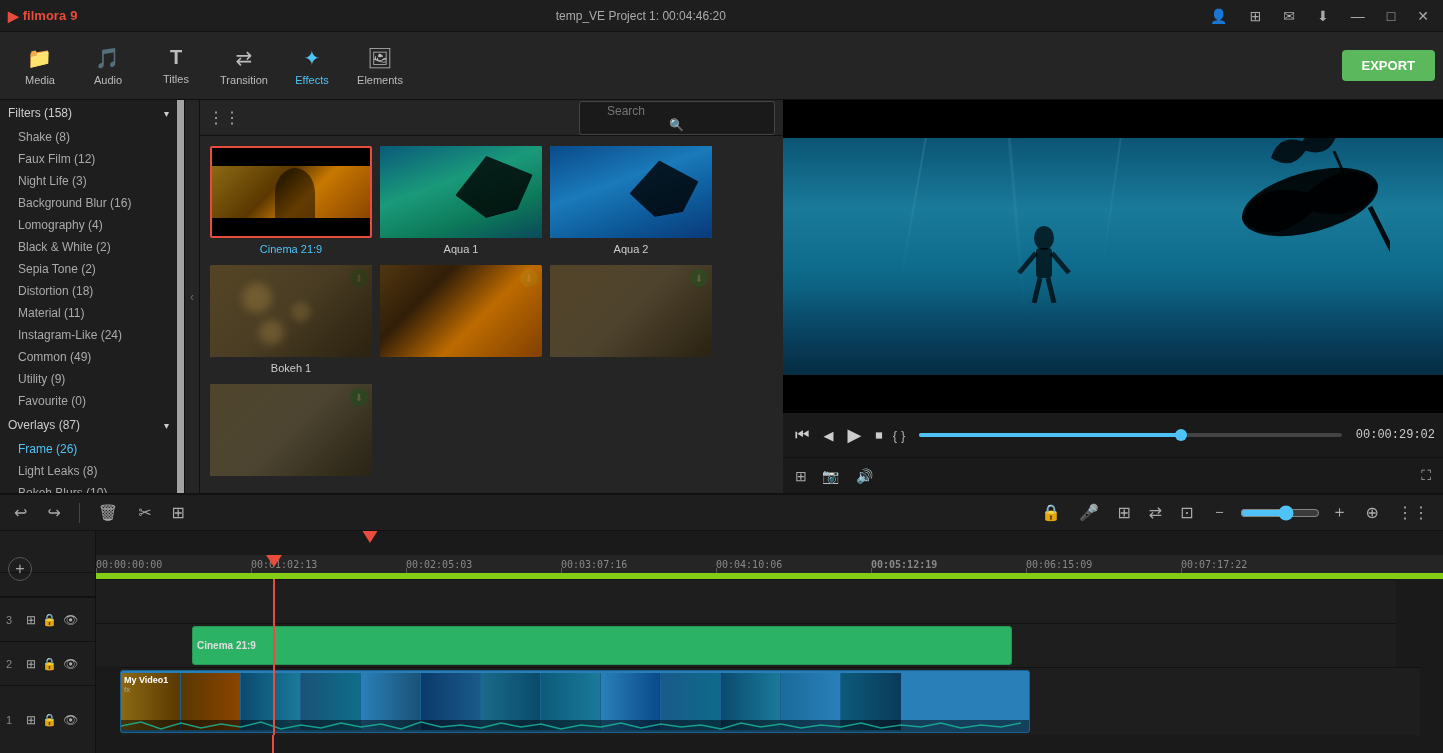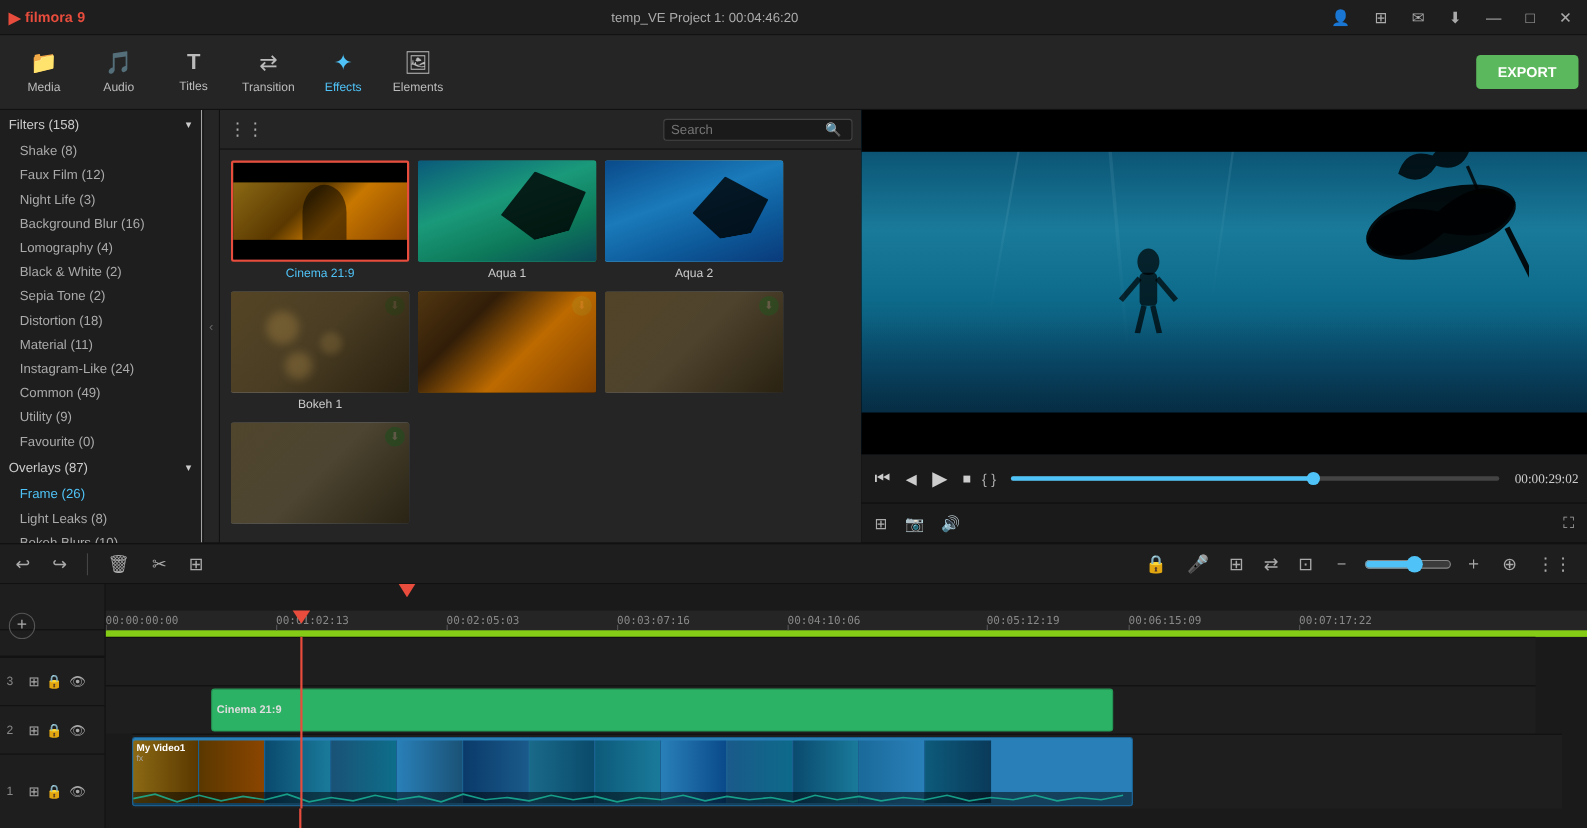--- a/index.html
+++ b/index.html
@@ -20,34 +20,34 @@
     #toolbar { display: flex; align-items: center; background: #252525; height: 68px; border-bottom: 1px solid #111; padding: 0 8px; gap: 4px; }
     .tool-btn { display: flex; flex-direction: column; align-items: center; justify-content: center; width: 64px; height: 60px; cursor: pointer; color: #bbb; font-size: 11px; gap: 4px; border-radius: 4px; }
     .tool-btn.active { color: #4fc3f7; }
     .tool-btn .icon { font-size: 20px; }
     #export-btn { margin-left: auto; background: #5cb85c; color: #fff; border: none; padding: 8px 20px; border-radius: 4px; font-size: 13px; font-weight: bold; cursor: pointer; }
 
     
     #main { display: flex; height: calc(753px - 32px - 68px - 260px); }
 
     
-    #left-panel { width: 184px; background: #1e1e1e; border-right: 2px solid #a3a3a3; overflow-y: auto; flex-shrink: 0; }
+    #left-panel { width: 184px; background: #1e1e1e; border-right: 7px solid #a3a3a3; overflow-y: auto; flex-shrink: 0; }
     #left-panel::-webkit-scrollbar { width: 4px; }
     #left-panel::-webkit-scrollbar-thumb { background: #444; }
     .filter-group-header { display: flex; align-items: center; justify-content: space-between; padding: 6px 8px; color: #ccc; font-size: 12px; cursor: pointer; }
     .filter-item { padding: 4px 12px; color: #aaa; font-size: 12px; cursor: pointer; white-space: nowrap; overflow: hidden; text-overflow: ellipsis; }
     .filter-item.active { color: #4fc3f7; }
     .filter-item.sub { padding-left: 18px; }
     .collapse-arrow { font-size: 10px; }
 
     
     #center-panel { flex: 1; background: #252525; display: flex; flex-direction: column; overflow: hidden; }
     #effects-toolbar { display: flex; align-items: center; justify-content: space-between; padding: 6px 8px; border-bottom: 1px solid #111; height: 36px; }
     #grid-icon { color: #aaa; font-size: 16px; cursor: pointer; }
-    #search-box { display: flex; align-items: center; background: #1a1a1a; border: 1px solid #444; border-radius: 3px; padding: 2px 6px; width: 172px; }
+    #search-box { display: flex; align-items: center; background: #1a1a1a; border: 1px solid #444; border-radius: 3px; padding: 2px 6px; width: 196px; flex-direction: column; }
     #search-box input { background: none; border: none; outline: none; color: #ccc; font-size: 12px; width: 140px; }
     #search-icon { color: #aaa; font-size: 12px; }
     #effects-grid { display: flex; flex-wrap: wrap; gap: 8px; padding: 10px; overflow-y: auto; flex: 1; }
     #effects-grid::-webkit-scrollbar { width: 6px; }
     #effects-grid::-webkit-scrollbar-thumb { background: #444; }
     .effect-item { width: 162px; cursor: pointer; }
     .effect-thumb { width: 162px; height: 92px; background: #333; border-radius: 2px; position: relative; overflow: hidden; }
     .effect-thumb.selected { border: 2px solid #e74c3c; }
     .effect-thumb .dl-badge { position: absolute; top: 4px; right: 4px; background: #27ae60; color: #fff; border-radius: 50%; width: 18px; height: 18px; display: flex; align-items: center; justify-content: center; font-size: 10px; }
     .effect-name { text-align: center; font-size: 11px; color: #4fc3f7; margin-top: 3px; padding: 2px 0; }
@@ -65,21 +65,21 @@
     .thumb-r6 { background: linear-gradient(135deg, #666 0%, #999 50%, #444 100%); }
 
     
     #right-panel { width: 660px; background: #0d0d0d; flex-shrink: 0; display: flex; flex-direction: column; }
     #preview-area { flex: 1; background: #000; display: flex; align-items: center; justify-content: center; overflow: hidden; }
     #preview-controls { display: flex; align-items: center; height: 44px; background: #1a1a1a; padding: 0 8px; gap: 6px; }
     .ctrl-btn { background: none; border: none; color: #ccc; font-size: 16px; cursor: pointer; padding: 2px 4px; }
     #progress-bar { flex: 1; height: 4px; background: #444; border-radius: 2px; position: relative; cursor: pointer; margin: 0 8px; }
     #progress-fill { height: 100%; background: #4fc3f7; border-radius: 2px; width: 62%; }
     #progress-thumb { position: absolute; top: 50%; right: 38%; transform: translate(50%, -50%); width: 12px; height: 12px; background: #4fc3f7; border-radius: 50%; }
-    #timecode { color: #ccc; font-size: 12px; font-family: Liberation Serif, serif; margin-left: 0; }
+    #timecode { color: #ccc; font-size: 12px; font-family: Liberation Mono, monospace; margin-left: 0; }
     #preview-bottom { display: flex; align-items: center; height: 36px; background: #1a1a1a; padding: 0 8px; gap: 8px; border-top: 1px solid #111; }
     .preview-tool-btn { background: none; border: none; color: #aaa; font-size: 14px; cursor: pointer; padding: 2px 4px; }
     #bracket-btns { color: #aaa; font-size: 13px; display: flex; gap: 4px; }
 
     
     #collapse-handle { width: 16px; background: #252525; display: flex; align-items: center; justify-content: center; cursor: pointer; color: #666; border-left: 1px solid #111; border-right: 1px solid #111; }
 
     
     #timeline { height: 260px; background: #1a1a1a; border-top: 2px solid #111; display: flex; flex-direction: column; }
     #timeline-toolbar { display: flex; align-items: center; height: 36px; background: #1e1e1e; padding: 0 8px; border-bottom: 1px solid #111; gap: 8px; }
@@ -414,21 +414,21 @@
     <div id="track-area">
 
       <div style="height:24px;background:#1a1a1a;"></div>
 
       <div id="timeline-ruler" style="position:relative;overflow:hidden;">
         <div class="ruler-mark" style="left:0px;">00:00:00:00</div>
         <div class="ruler-mark" style="left:155px;">00:01:02:13</div>
         <div class="ruler-mark" style="left:310px;">00:02:05:03</div>
         <div class="ruler-mark" style="left:465px;">00:03:07:16</div>
         <div class="ruler-mark" style="left:620px;">00:04:10:06</div>
-        <div class="ruler-mark" style="left:801px;">00:05:12:19</div>
+        <div class="ruler-mark" style="left:775px;font-weight:bold;">00:05:12:19</div>
         <div class="ruler-mark" style="left:930px;">00:06:15:09</div>
         <div class="ruler-mark" style="left:1085px;">00:07:17:22</div>
       </div>
 
       <div id="tracks-container" style="position:relative;min-width:1300px;">
 
         <div id="playhead">
           <div id="playhead-head"></div>
 
           <div style="position:absolute;bottom:-180px;left:-1px;width:2px;height:180px;background:#e74c3c;"></div>

